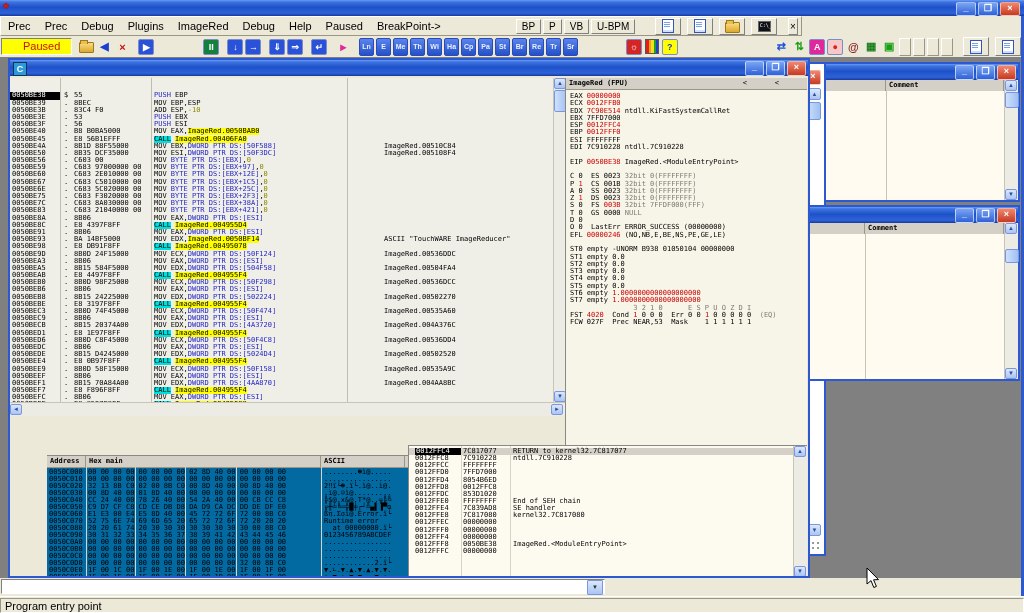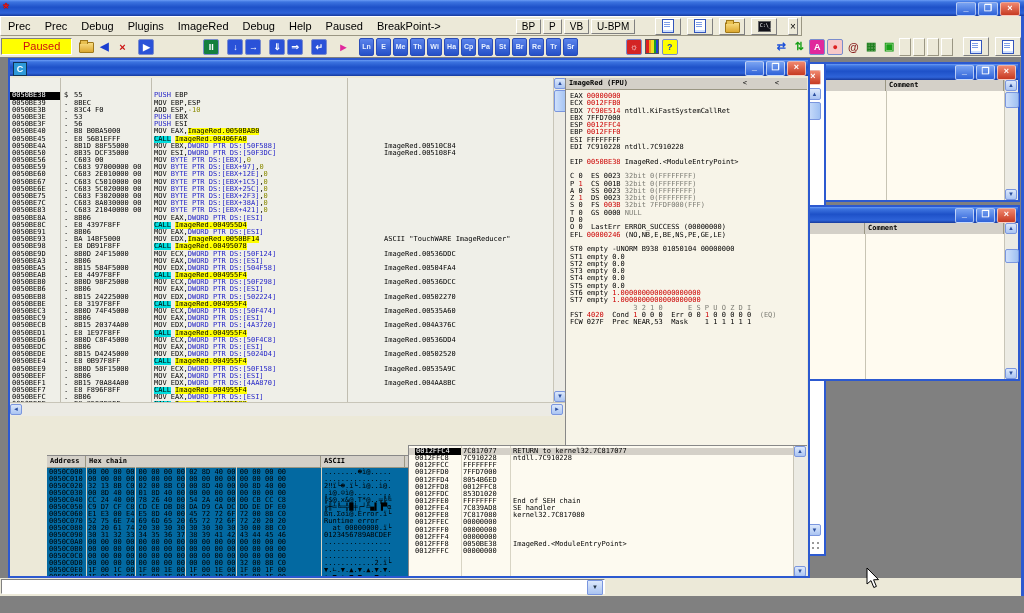--- a/index.html
+++ b/index.html
@@ -314,21 +314,21 @@
             <span class="lt" style="right:60px;">&lt;</span>
             <span class="lt" style="right:28px;">&lt;</span>
           </div>
           <div id="reg-lines" class="mono"><div class="rline"><span class="sk">EAX </span><span class="sr">00000000</span></div><div class="rline"><span class="sk">ECX </span><span class="sr">0012FFB0</span></div><div class="rline"><span class="sk">EDX </span><span class="sr">7C90E514</span><span class="sk"> ntdll.KiFastSystemCallRet</span></div><div class="rline"><span class="sk">EBX 7FFD7000</span></div><div class="rline"><span class="sk">ESP </span><span class="sr">0012FFC4</span></div><div class="rline"><span class="sk">EBP </span><span class="sr">0012FFF0</span></div><div class="rline"><span class="sk">ESI FFFFFFFF</span></div><div class="rline"><span class="sk">EDI 7C910228 ntdll.7C910228</span></div><div class="rline">&nbsp;</div><div class="rline"><span class="sk">EIP </span><span class="sr">0050BE38</span><span class="sk"> ImageRed.&lt;ModuleEntryPoint&gt;</span></div><div class="rline">&nbsp;</div><div class="rline"><span class="sk">C 0  ES 0023 </span><span class="sg">32bit 0(FFFFFFFF)</span></div><div class="rline"><span class="sk">P </span><span class="sr">1</span><span class="sk">  CS 001B </span><span class="sg">32bit 0(FFFFFFFF)</span></div><div class="rline"><span class="sk">A 0  SS 0023 </span><span class="sg">32bit 0(FFFFFFFF)</span></div><div class="rline"><span class="sk">Z </span><span class="sr">1</span><span class="sk">  DS 0023 </span><span class="sg">32bit 0(FFFFFFFF)</span></div><div class="rline"><span class="sk">S 0  FS </span><span class="sr">003B</span><span class="sk"> </span><span class="sg">32bit 7FFDF000(FFF)</span></div><div class="rline"><span class="sk">T 0  GS 0000 </span><span class="sg">NULL</span></div><div class="rline"><span class="sk">D 0</span></div><div class="rline"><span class="sk">O 0  LastErr ERROR_SUCCESS (00000000)</span></div><div class="rline"><span class="sk">EFL </span><span class="sr">00000246</span><span class="sk"> (NO,NB,E,BE,NS,PE,GE,LE)</span></div><div class="rline">&nbsp;</div><div class="rline"><span class="sk">ST0 empty -UNORM B938 01050104 00000000</span></div><div class="rline"><span class="sk">ST1 empty 0.0</span></div><div class="rline"><span class="sk">ST2 empty 0.0</span></div><div class="rline"><span class="sk">ST3 empty 0.0</span></div><div class="rline"><span class="sk">ST4 empty 0.0</span></div><div class="rline"><span class="sk">ST5 empty 0.0</span></div><div class="rline"><span class="sk">ST6 empty </span><span class="sr">1.0000000000000000000</span></div><div class="rline"><span class="sk">ST7 empty </span><span class="sr">1.0000000000000000000</span></div><div class="rline"><span class="sg">               3 2 1 0      E S P U O Z D I</span></div><div class="rline"><span class="sk">FST </span><span class="sr">4020</span><span class="sk">  Cond </span><span class="sr">1</span><span class="sk"> 0 0 0  Err 0 0 </span><span class="sr">1</span><span class="sk"> 0 0 0 0 0  </span><span class="sg">(EQ)</span></div><div class="rline"><span class="sk">FCW 027F  Prec NEAR,53  Mask    1 1 1 1 1 1</span></div></div>
         </div>
 
 
         <div id="dump">
           <div class="dumphdr">
             <span class="hcell" style="left:0;width:39px;">Address</span>
-            <span class="hcell" style="left:39px;width:235px;">Hex chain</span>
+            <span class="hcell" style="left:39px;width:235px;">Hex main</span>
             <span class="hcell" style="left:274px;width:84px;">ASCII</span>
             <span class="hcell" style="left:358px;width:28px;"></span>
           </div>
           <div id="dump-rows" class="mono" style="padding-top:1px;"><div class="durow"><span class="dua">0050C000</span><span class="duh">00 00 00 00 00 00 00 00 02 8D 40 00 00 00 00 00</span><span class="dut">........☻ì@.....</span></div><div class="durow"><span class="dua">0050C010</span><span class="duh">00 00 00 00 00 00 00 00 00 00 00 00 00 00 00 00</span><span class="dut">................</span></div><div class="durow"><span class="dua">0050C020</span><span class="duh">32 13 8B C0 02 00 8B C0 00 8D 40 00 00 8D 40 00</span><span class="dut">2‼ï└☻.ï└.ì@..ì@.</span></div><div class="durow"><span class="dua">0050C030</span><span class="duh">00 8D 40 00 01 8D 40 00 00 00 00 00 00 00 00 00</span><span class="dut">.ì@.☺ì@.........</span></div><div class="durow"><span class="dua">0050C040</span><span class="duh">CC 24 40 00 78 26 40 00 54 2A 40 00 00 CB CC C8</span><span class="dut">╠$@.x&amp;@.T*@..╦╠╚</span></div><div class="durow"><span class="dua">0050C050</span><span class="duh">C9 D7 CF C8 CD CE DB D8 DA D9 CA DC DD DE DF E0</span><span class="dut">╔╫╧╚═╬█╪┌┘╩▄▌▐▀α</span></div><div class="durow"><span class="dua">0050C060</span><span class="duh">E1 E3 00 E4 E5 8D 40 00 45 72 72 6F 72 00 8B C0</span><span class="dut">ßπ.Σσì@.Error.ï└</span></div><div class="durow"><span class="dua">0050C070</span><span class="duh">52 75 6E 74 69 6D 65 20 65 72 72 6F 72 20 20 20</span><span class="dut">Runtime error   </span></div><div class="durow"><span class="dua">0050C080</span><span class="duh">20 20 61 74 20 30 30 30 30 30 30 30 30 00 8B C0</span><span class="dut">  at 00000000.ï└</span></div><div class="durow"><span class="dua">0050C090</span><span class="duh">30 31 32 33 34 35 36 37 38 39 41 42 43 44 45 46</span><span class="dut">0123456789ABCDEF</span></div><div class="durow"><span class="dua">0050C0A0</span><span class="duh">00 00 00 00 00 00 00 00 00 00 00 00 00 00 00 00</span><span class="dut">................</span></div><div class="durow"><span class="dua">0050C0B0</span><span class="duh">00 00 00 00 00 00 00 00 00 00 00 00 00 00 00 00</span><span class="dut">................</span></div><div class="durow"><span class="dua">0050C0C0</span><span class="duh">00 00 00 00 00 00 00 00 00 00 00 00 00 00 00 00</span><span class="dut">................</span></div><div class="durow"><span class="dua">0050C0D0</span><span class="duh">00 00 00 00 00 00 00 00 00 00 00 00 32 00 8B C0</span><span class="dut">............2.ï└</span></div><div class="durow"><span class="dua">0050C0E0</span><span class="duh">1F 00 1C 00 1F 00 1E 00 1F 00 1E 00 1F 00 1F 00</span><span class="dut">▼.∟.▼.▲.▼.▲.▼.▼.</span></div><div class="durow"><span class="dua">0050C0F0</span><span class="duh">1E 00 1F 00 1E 00 1F 00 1F 00 1D 00 1F 00 1E 00</span><span class="dut">▲.▼.▲.▼.▼.↔.▼.▲.</span></div><div class="durow"><span class="dua">0050C100</span><span class="duh">1F 00 1F 00 1F 00 1F 00 1F 00 1F 00 1F 00 1F 00</span><span class="dut">▼.▼.▼.▼.▼.▼.▼.▼.</span></div></div>
           <div class="vline" style="left:39px;top:11px;background:#d8d4c4;"></div>
           <div class="vline" style="left:88px;top:11px;background:#d8d4c4;"></div>
           <div class="vline" style="left:138px;top:11px;background:#d8d4c4;"></div>
           <div class="vline" style="left:189px;top:11px;background:#d8d4c4;"></div>
           <div class="vline" style="left:274px;top:11px;background:#d8d4c4;"></div>
 
@@ -409,20 +409,23 @@
 
   </div>
 
   <div id="cmdrow">
     <div id="combo">
       <input value="" style="">
       <div class="dd">▼</div>
     </div>
   </div>
 
+  <div id="statusbar">
+    <div class="pan">Program entry point</div>
+  </div>
 
   <div id="rframe"></div>
 
   <svg id="cursor" width="16" height="22" viewBox="0 0 16 22">
     <polygon points="1,0 1,16 5,12.6 7.8,19.5 10.4,18.4 7.6,11.8 12.5,11.6" fill="#fff" stroke="#000" stroke-width="1"></polygon>
   </svg>
 
 </div>
 
 </body></html>

